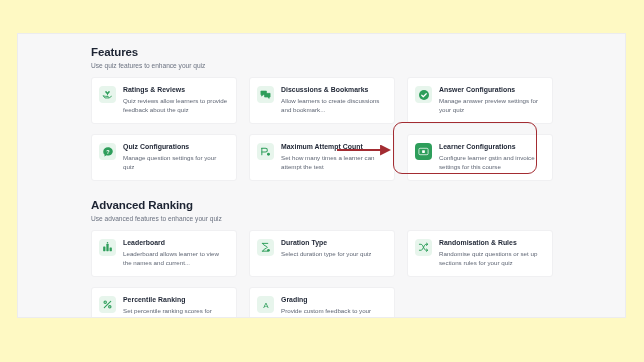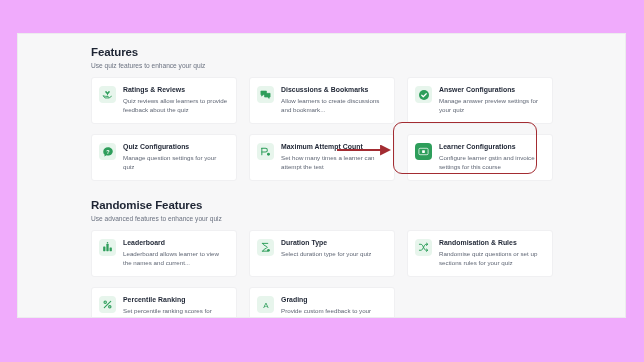--- a/index.html
+++ b/index.html
@@ -12,21 +12,21 @@
     height: 362px;
     overflow: hidden;
     font-family: "Liberation Sans", sans-serif;
     -webkit-font-smoothing: antialiased;
   }
 
   #app {
     position: relative;
     width: 644px;
     height: 362px;
-    background: #f0abfc;
+    background: #fef9c3;
   }
 
   
   .content-panel {
     position: absolute;
     left: 17px;
     top: 33px;
     width: 609px;
     height: 285px;
     background: #f7f7f8;
@@ -236,21 +236,21 @@
             <div class="card-text">
               <div class="card-title">Learner Configurations</div>
               <div class="card-desc">Configure learner gstin and invoice settings for this course</div>
             </div>
           </div>
 
         </div>
       </div>
 
       <div class="section">
-        <h2 class="section-title">Randomise Features</h2>
+        <h2 class="section-title">Advanced Ranking</h2>
         <p class="section-subtitle">Use advanced features to enhance your quiz</p>
 
         <div class="card-grid">
 
           <div class="card">
             <span class="card-icon">
               <svg width="11" height="11" viewBox="0 0 24 24" fill="#2e9e5b">
                 <rect x="9.5" y="4" width="5" height="16" rx="1"></rect>
                 <rect x="2.5" y="10" width="5" height="10" rx="1"></rect>
                 <rect x="16.5" y="12" width="5" height="8" rx="1"></rect>

